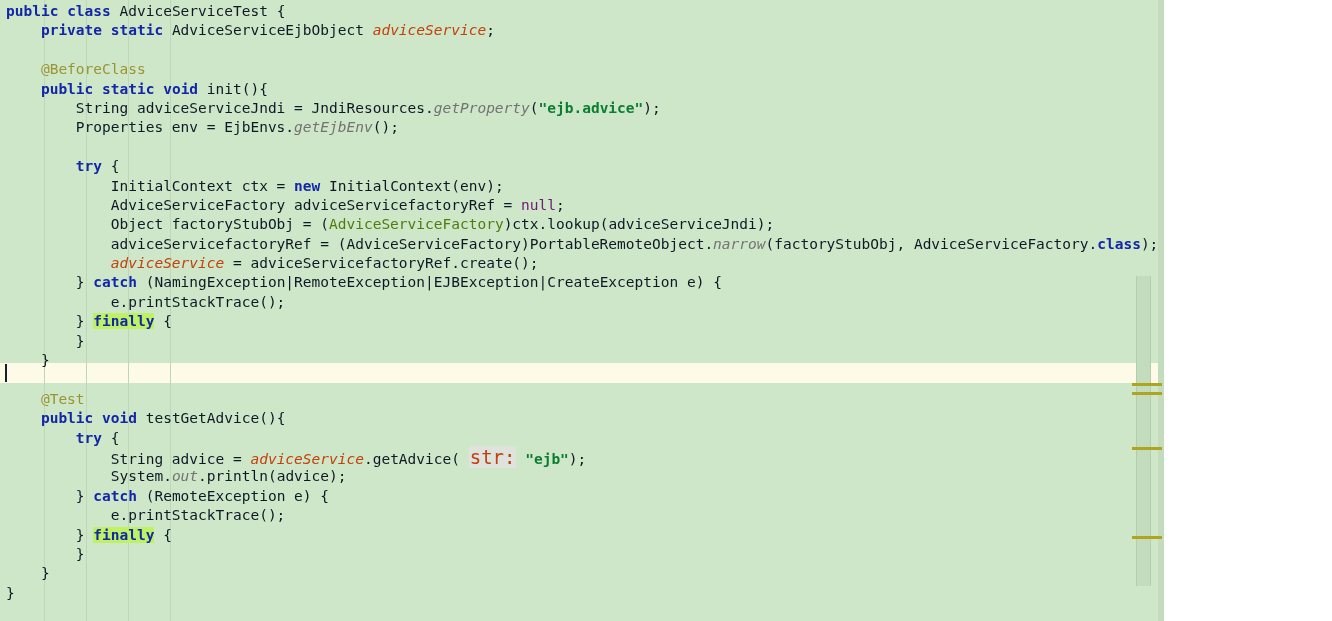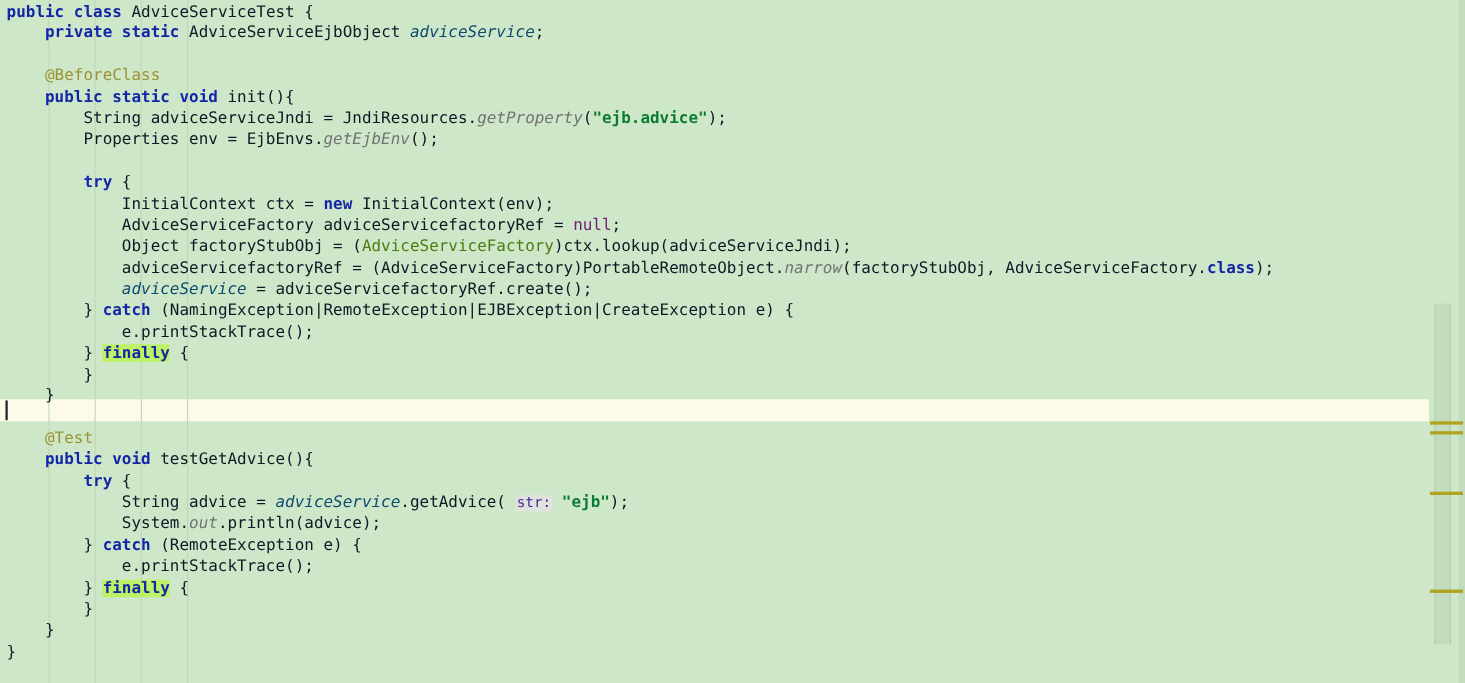--- a/index.html
+++ b/index.html
@@ -5,21 +5,21 @@
   html, body {
     margin: 0;
     padding: 0;
     background: #ffffff;
   }
   body {
     font-family: "DejaVu Sans Mono", "Liberation Mono", monospace;
   }
   #editor {
     position: relative;
-    width: 1332px;
+    width: 1164px;
     height: 621px;
     background: #cfe7c9;
     overflow: hidden;
     font-family: "DejaVu Sans Mono", "Liberation Mono", monospace;
     font-size: 14.5px;
     line-height: 19.4px;
     color: #0d1a26;
   }
   
   #code {
@@ -61,37 +61,37 @@
     position: absolute;
     top: 0;
     width: 1px;
     height: 621px;
     background: #bdd7b7;
     z-index: 2;
   }
   
   .kw      { color: #1326a8; font-weight: bold; }
   .plain   { color: #0d1a26; }
-  .field   { color: #0c4a6e; font-style: italic; }
+  .field   { color: #c2410c; font-style: italic; }
   .str     { color: #0a7d32; font-weight: bold; }
   .ann     { color: #9a9434; margin-top: 18px; }
   .ghost   { color: #4d7c0f; }
   .method  { color: #737373; font-style: italic; }
   .nullkw  { color: #701a75; }
   .hl-finally {
     background: #bef264;
     color: #1326a8;
     font-weight: bold;
   }
   .param-hint {
     background: #dfe3dd;
-    color: #4c1d95;
+    color: #c2410c;
     border-radius: 2px;
     padding: 0 1px;
-    font-size: 13px;
+    font-size: 19px;
   }
   
   #scroll-gutter {
     position: absolute;
     right: 0;
     top: 0;
     width: 33px;
     height: 621px;
     z-index: 5;
   }

